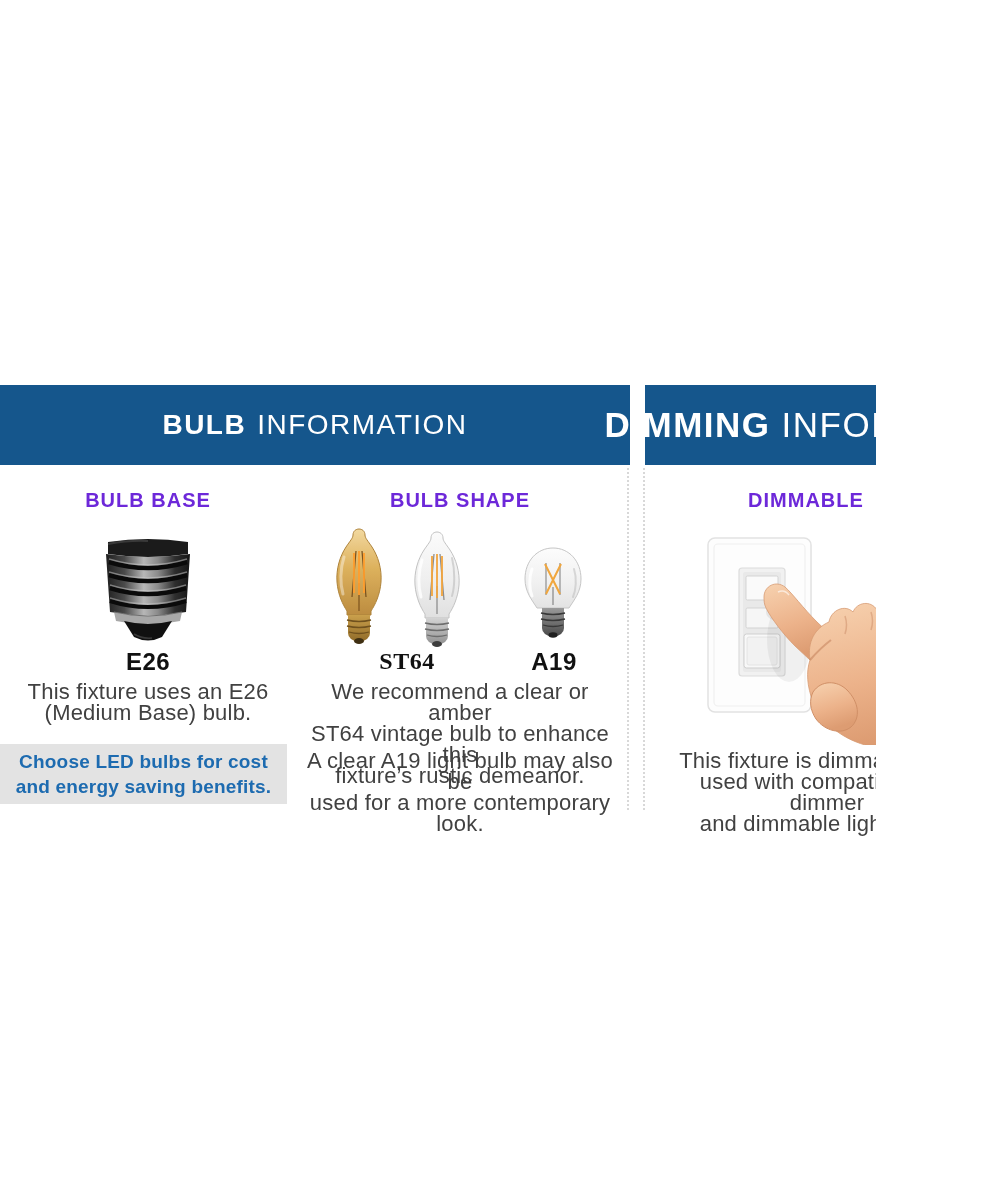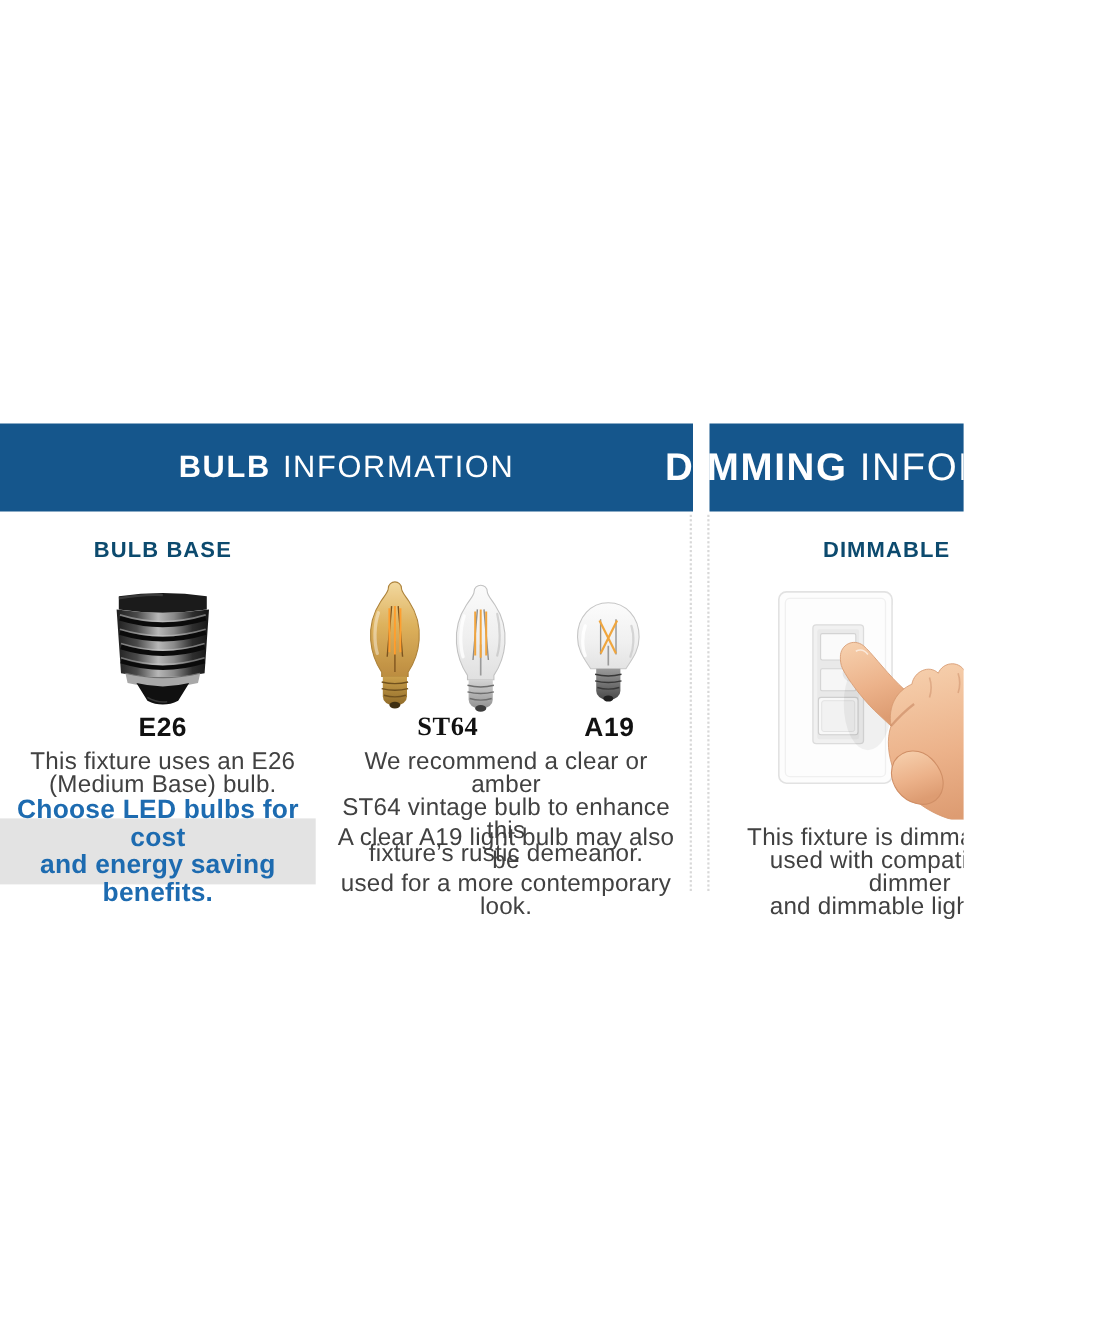--- a/index.html
+++ b/index.html
@@ -10,38 +10,38 @@
   .abs{position:absolute;}
   
   .bar{
     background:#15568c;color:#fff;display:flex;align-items:center;justify-content:center;
     letter-spacing:1.5px;
   }
   .bar-bold{font-weight:700;margin-right:11px;}
   .bar-light{font-weight:400;}
   
   .sec-title{
-    font-size:20px;font-weight:700;color:#0c4a6e;letter-spacing:1px;
+    font-size:20px;font-weight:700;color:#6d28d9;letter-spacing:1px;
     text-align:center;
   }
   
   .bulb-label{
     font-size:24px;font-weight:700;color:#111;text-align:center;letter-spacing:0.5px;
   }
   
   .para{
     font-size:22px;line-height:21px;color:#414141;text-align:center;
     white-space:pre-line;letter-spacing:0.2px;
   }
   
   .tip-box{
     background:#e3e3e3;display:flex;align-items:center;justify-content:center;
   }
   .tip-text{
-    color:#1d6bb0;font-weight:700;font-size:24px;line-height:25px;
+    color:#1d6bb0;font-weight:700;font-size:19px;line-height:25px;
     text-align:center;white-space:pre-line;letter-spacing:0.2px;
   }
   .divider{
     width:0;border-left:2px dotted #d8d8d8;
   }
 </style>
 </head>
 <body>
 
 <div class="canvas">
@@ -91,20 +91,21 @@
   <div class="abs bulb-label" style="left:48px;top:648px;width:200px;">E26</div>
 
   <div class="abs para" style="left:8px;top:681px;width:280px;">This fixture uses an E26
 (Medium Base) bulb.</div>
 
   <div class="abs tip-box" style="left:0;top:744px;width:287px;height:60px;">
     <div class="tip-text">Choose LED bulbs for cost
 and energy saving benefits.</div>
   </div>
 
+  <div class="abs sec-title" style="left:300px;top:489px;width:320px;">BULB SHAPE</div>
 
   <svg class="abs" style="left:330px;top:527px;" width="58" height="119" viewBox="0 0 58 119">
     <defs>
       <linearGradient id="amberGlass" x1="0" y1="0" x2="0" y2="1">
         <stop offset="0%" stop-color="#f2d79b"></stop>
         <stop offset="45%" stop-color="#dcae55"></stop>
         <stop offset="100%" stop-color="#b98736"></stop>
       </linearGradient>
       <linearGradient id="brass" x1="0" y1="0" x2="0" y2="1">
         <stop offset="0%" stop-color="#caa04c"></stop>

